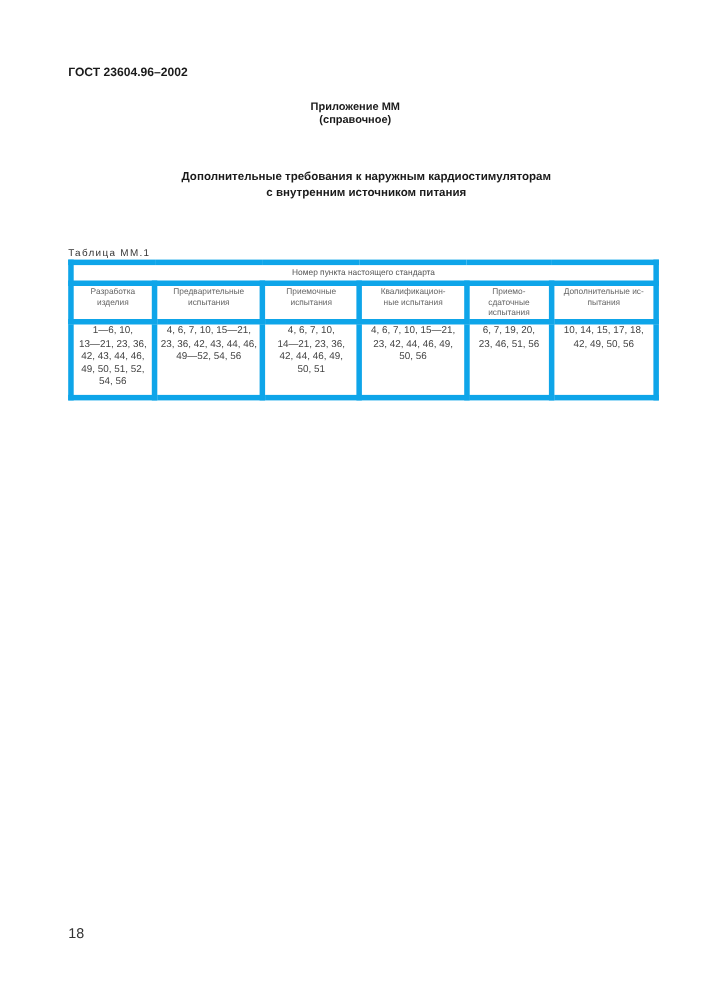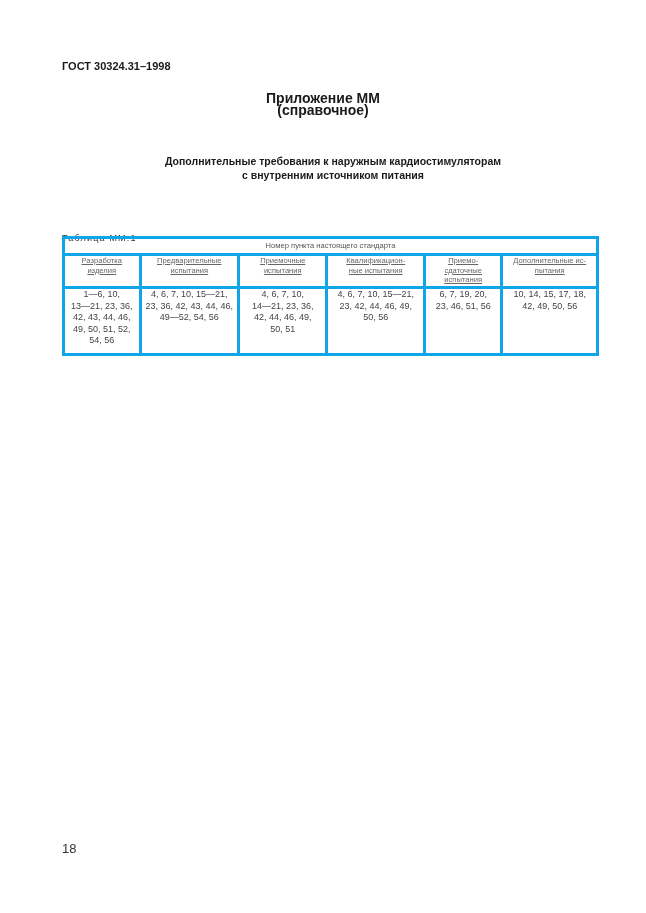--- a/index.html
+++ b/index.html
@@ -1,34 +1,34 @@
 <!DOCTYPE html>
 <html><head>
 <meta charset="utf-8">
 <style>
   html, body { margin:0; padding:0; background:#ffffff; }
   body { width:646px; height:913px; position:relative; overflow:hidden;
          font-family:"Liberation Sans", "DejaVu Sans", sans-serif; color:#222; }
   .page-header { position:absolute; left:62px; top:60px; font-size:11px; font-weight:bold; color:#1a1a1a; }
-  .appendix { position:absolute; left:0; width:646px; top:92px; text-align:center; font-size:14px; font-weight:bold; line-height:12px; color:#1a1a1a; }
+  .appendix { position:absolute; left:0; width:646px; top:92px; text-align:center; font-size:10px; font-weight:bold; line-height:12px; color:#1a1a1a; }
   .title { position:absolute; left:0; width:666px; top:154px; text-align:center; font-size:10.5px; font-weight:bold; line-height:14px; color:#1a1a1a; }
   .intro { position:absolute; left:62px; width:540px; top:193px; font-size:8.6px; line-height:12.5px; color:#333; text-indent:28px; text-align:justify; }
   .intro .line2 { display:block; text-indent:0; }
-  .table-caption { position:absolute; left:62px; top:225px; font-size:9px; letter-spacing:1.2px; color:#333;margin-top:8px; }
+  .table-caption { position:absolute; left:62px; top:225px; font-size:9px; letter-spacing:1.2px; color:#333; }
   table.tbl { position:absolute; left:62px; top:236px; width:537px; border-collapse:collapse; font-size:8px; color:#555; }
-  table.tbl td { border:3px solid #0ea5e9; text-align:center; vertical-align:top; padding:0 2px; }
+  table.tbl td { border:5px solid #0ea5e9; text-align:center; vertical-align:top; padding:0 2px; }
   .hrow td { height:14px; line-height:14px; font-size:7.6px; }
-  .colhead td { height:30px; line-height:9.5px; padding-top:3px; font-size:7.6px; color:#666;text-decoration:underline; }
+  .colhead td { height:30px; line-height:9.5px; padding-top:3px; font-size:7.6px; color:#666; }
   .body td { height:64px; font-size:9px; line-height:11.6px; color:#444; padding-top:3px; }
   .page-number { position:absolute; left:62px; top:841px; font-size:13px; color:#333; }
 </style>
 </head>
 <body>
 
-<div class="page-header">ГОСТ 30324.31–1998</div>
+<div class="page-header">ГОСТ 23604.96–2002</div>
 
 <div class="appendix">
   <div>Приложение ММ</div>
   <div>(справочное)</div>
 </div>
 
 <div class="title">
   <div>Дополнительные требования к наружным кардиостимуляторам</div>
   <div>с внутренним источником питания</div>
 </div>

